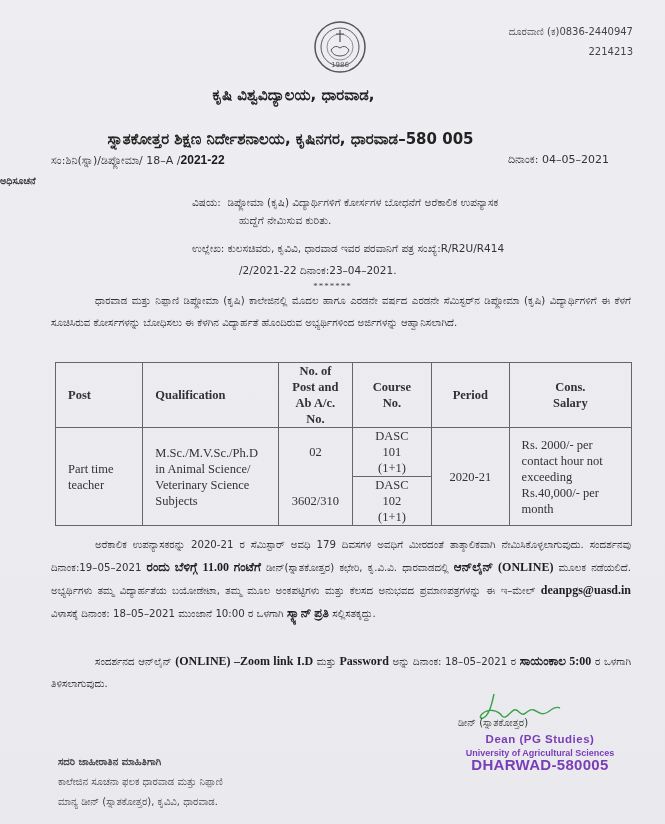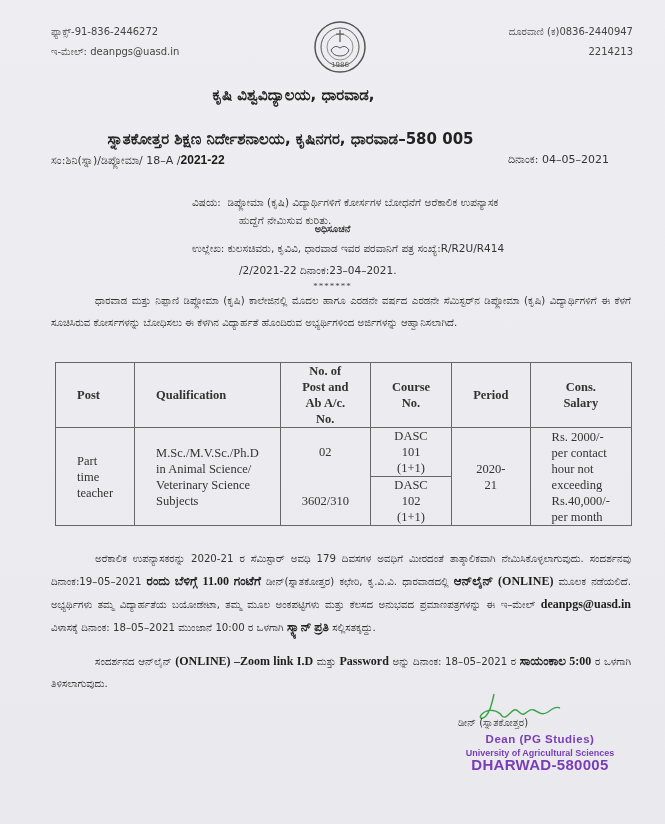--- a/index.html
+++ b/index.html
@@ -16,34 +16,34 @@
   .kn { font-family: "DejaVu Sans", sans-serif; }
   .small { font-size: 10px; color: #444; }
   .hdr-left { left: 51px; top: 22px; line-height: 20px; }
   .hdr-right { right: 32px; top: 22px; line-height: 20px; text-align: right; }
   .logo { left: 313px; top: 20px; width: 54px; height: 54px; }
   .title1 { left: 0; width: 587px; top: 86px; text-align: center; font-size: 15px; font-weight: bold; color: #222; }
   .title2 { left: 0; width: 581px; top: 112px; text-align: center; font-size: 15px; font-weight: bold; color: #222; margin-top: 18px; }
   .refline { left: 51px; top: 153px; font-size: 11px; color: #333; }
   .refline b { font-family: "Liberation Sans", sans-serif; font-size: 12px; color: #1a1a1a; }
   .dateline { right: 56px; top: 153px; font-size: 11px; color: #333; }
-  .notice-title { left: 0; width: 665px; top: 175px; text-align: center; font-size: 9.5px; font-weight: bold; color: #333; margin-top: 48px; }
+  .notice-title { left: 0; width: 665px; top: 175px; text-align: left; font-size: 9.5px; font-weight: bold; color: #333; }
   .subject { left: 192px; top: 193px; font-size: 10.5px; line-height: 18px; color: #333; }
   .subject .cont { padding-left: 47px; }
   .ref { left: 192px; top: 237px; font-size: 10.5px; line-height: 22px; color: #333; }
   .ref .cont { padding-left: 47px; }
   .stars { left: 0; width: 665px; top: 281px; text-align: center; font-size: 9px; color: #444; letter-spacing: 1px; }
   .para { left: 51px; width: 580px; font-size: 10.2px; line-height: 22px; color: #333; white-space: normal; text-align: justify; }
   .para .indent { display: inline-block; width: 44px; }
   .para b { font-family: "Liberation Serif", serif; font-weight: bold; font-size: 12px; color: #1e1e1e; }
   table.posts {
     position: absolute; left: 55px; top: 362px; width: 577px;
     border-collapse: collapse; font-family: "Liberation Serif", serif; font-size: 12.5px; color: #333;
   }
-  table.posts th, table.posts td { border: 1px solid #666; padding: 0 21px; vertical-align: middle; }
+  table.posts th, table.posts td { border: 1px solid #666; padding: 0 12px; vertical-align: middle; }
   table.posts th { font-weight: bold; height: 62px; line-height: 16px; }
   table.posts td { line-height: 16px; }
   .c-post { width: 83px; text-align: left; }
   .c-qual { width: 117px; text-align: left; }
   .c-num { width: 50px; text-align: center; }
   .c-course { width: 67px; text-align: center; }
   .c-period { width: 66px; text-align: center; }
   .c-salary { width: 128px; text-align: left; }
   th.c-salary { text-align: center; }
   .sig-scrawl { left: 464px; top: 690px; width: 120px; height: 40px; }
@@ -53,24 +53,20 @@
   .stamp .l2 { font-size: 9px; line-height: 12px; }
   .stamp .l3 { font-size: 15px; line-height: 12px; letter-spacing: 0.3px; }
   .copy { left: 58px; top: 752px; font-size: 10px; line-height: 20px; color: #444; }
   .copy .head { font-weight: bold; }
 </style>
 </head>
 <body>
 
 <div class="page">
 
-  <div class="abs hdr-left small kn">
-    <div>ಫ್ಯಾಕ್ಸ್-91-836-2446272</div>
-    <div>ಇ-ಮೇಲ್: deanpgs@uasd.in</div>
-  </div>
 
   <svg class="abs logo" viewBox="0 0 54 54">
     <circle cx="27" cy="27" r="25" fill="none" stroke="#555" stroke-width="1.5"></circle>
     <circle cx="27" cy="27" r="19" fill="none" stroke="#555" stroke-width="1"></circle>
     <circle cx="27" cy="27" r="13" fill="none" stroke="#777" stroke-width="0.8"></circle>
     <path d="M27 10 L27 22 M23 14 L31 14" stroke="#555" stroke-width="1.2" fill="none"></path>
     <path d="M18 30 q4 -6 9 -2 q5 -4 9 2 q-2 6 -9 6 q-7 0 -9 -6z" fill="none" stroke="#555" stroke-width="1"></path>
     <text x="27" y="47" font-size="7" text-anchor="middle" fill="#555" font-family="DejaVu Sans, sans-serif">1986</text>
   </svg>
 
@@ -139,21 +135,21 @@
       <tr style="height:48px;">
         <td class="c-num" style="border-top:none;">3602/310</td>
         <td class="c-course">
           <div>DASC 102</div>
           <div>(1+1)</div>
         </td>
       </tr>
     </tbody>
   </table>
 
-  <div class="abs para kn" style="top:548px;">
+  <div class="abs para kn" style="top:534px;">
     <span class="indent"></span><span>ಅರೆಕಾಲಿಕ ಉಪನ್ಯಾಸಕರನ್ನು 2020-21 ರ ಸೆಮಿಸ್ಟಾರ್ ಅವಧಿ 179 ದಿವಸಗಳ ಅವಧಿಗೆ ಮೀರದಂತೆ ತಾತ್ಕಾಲಿಕವಾಗಿ ನೇಮಿಸಿಕೊಳ್ಳಲಾಗುವುದು. ಸಂದರ್ಶನವು ದಿನಾಂಕ:19–05–2021</span>
     <b>ರಂದು ಬೆಳಿಗ್ಗೆ 11.00 ಗಂಟೆಗೆ</b>
     <span>ಡೀನ್(ಸ್ನಾತಕೋತ್ತರ) ಕಛೇರಿ, ಕೃ.ವಿ.ವಿ. ಧಾರವಾಡದಲ್ಲಿ</span>
     <b>ಆನ್‌ಲೈನ್ (ONLINE)</b>
     <span>ಮೂಲಕ ನಡೆಯಲಿದೆ. ಅಭ್ಯರ್ಥಿಗಳು ತಮ್ಮ ವಿದ್ಯಾರ್ಹತೆಯ ಬಯೋಡೇಟಾ, ತಮ್ಮ ಮೂಲ ಅಂಕಪಟ್ಟಿಗಳು ಮತ್ತು ಕೆಲಸದ ಅನುಭವದ ಪ್ರಮಾಣಪತ್ರಗಳನ್ನು ಈ ಇ–ಮೇಲ್</span>
     <b>deanpgs@uasd.in</b>
     <span>ವಿಳಾಸಕ್ಕೆ ದಿನಾಂಕ: 18–05–2021 ಮುಂಜಾನೆ 10:00 ರ ಒಳಗಾಗಿ</span>
     <b>ಸ್ಕ್ಯಾನ್ ಪ್ರತಿ</b>
     <span>ಸಲ್ಲಿಸತಕ್ಕದ್ದು.</span>
   </div>
@@ -171,13 +167,18 @@
   <svg class="abs sig-scrawl" viewBox="0 0 120 40">
     <path d="M30 4 C28 14 26 22 22 26 C18 30 14 28 18 24 C24 18 34 20 38 26 C42 30 46 22 50 20 C54 18 56 26 60 24 C64 22 66 18 70 20 C74 22 78 26 84 22 C88 19 92 16 96 18" fill="none" stroke="#3aa24a" stroke-width="1.4"></path>
   </svg>
   <div class="abs sig-title kn">ಡೀನ್ (ಸ್ನಾತಕೋತ್ತರ)</div>
   <div class="abs stamp">
     <div class="l1">Dean (PG Studies)</div>
     <div class="l2">University of Agricultural Sciences</div>
     <div class="l3">DHARWAD-580005</div>
   </div>
 
+  <div class="abs copy kn">
+    <div class="head">ಸದರಿ ಜಾಹೀರಾತಿನ ಮಾಹಿತಿಗಾಗಿ</div>
+    <div>ಕಾಲೇಜಿನ ಸೂಚನಾ ಫಲಕ ಧಾರವಾಡ ಮತ್ತು ನಿಪ್ಪಾಣಿ</div>
+    <div>ಮಾನ್ಯ ಡೀನ್ (ಸ್ನಾತಕೋತ್ತರ), ಕೃವಿವಿ, ಧಾರವಾಡ.</div>
+  </div>
 </div>
 
 </body></html>

